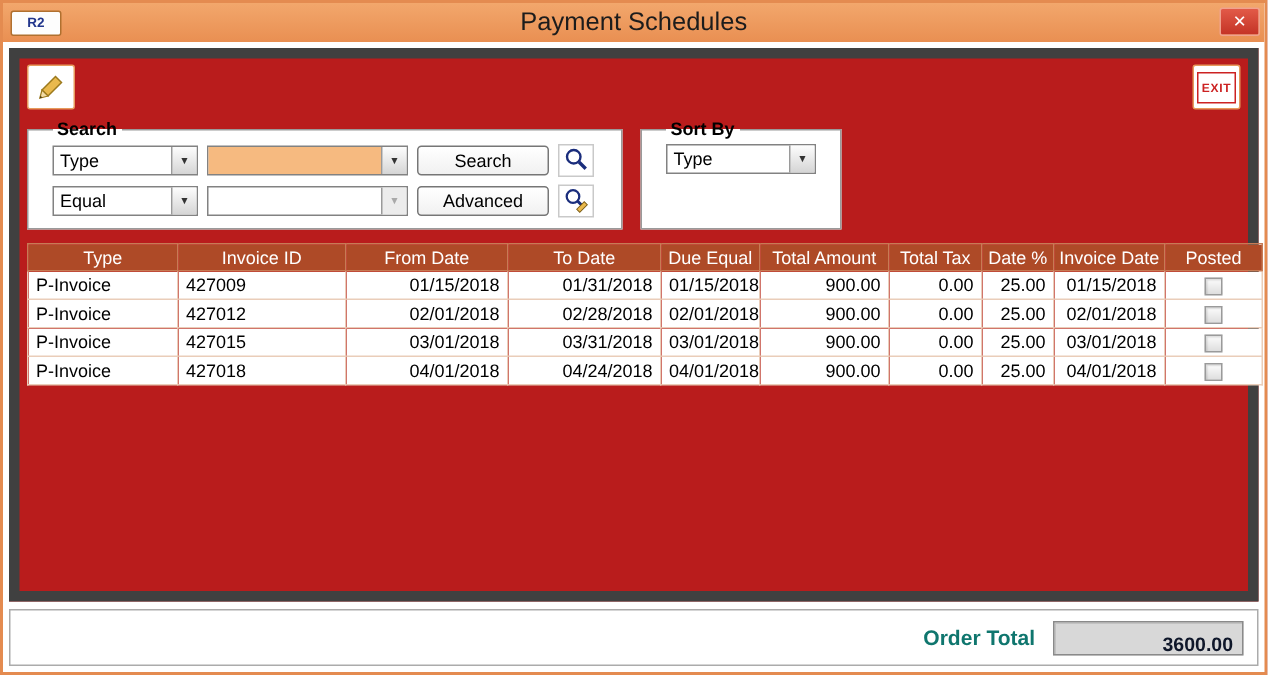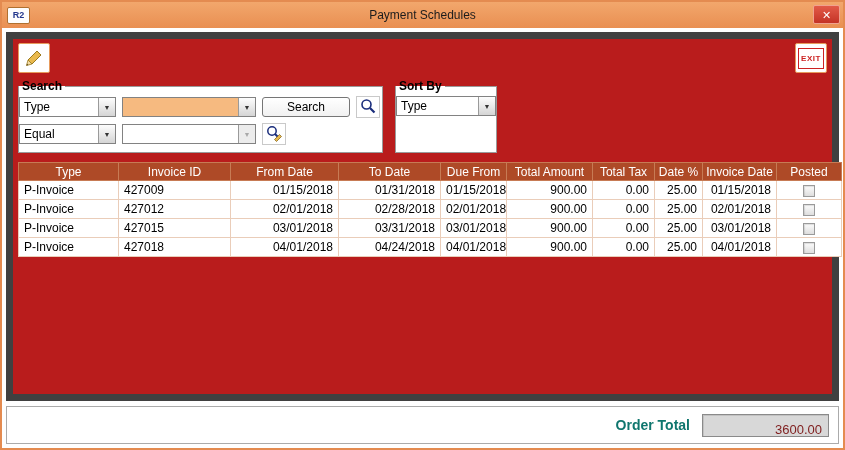--- a/index.html
+++ b/index.html
@@ -14,28 +14,28 @@
     position:relative;
   }
   
   .titlebar {
     flex:0 0 26px;
     background:linear-gradient(#F2A76C,#E98F52);
     display:flex; align-items:center;
     position:relative; padding:0 5px;
   }
   .app-icon {
-    width:23px; height:17px; background:#fdfdfd;
+    width:34px; height:17px; background:#fdfdfd;
     border:1px solid #b0702f; border-radius:2px;
     font-size:9px; font-weight:bold; color:#22368c;
     display:flex; align-items:center; justify-content:center;
   }
   .title {
     position:absolute; left:0; right:0; text-align:center;
-    font-size:12px; color:#1c1c1c;
+    font-size:17px; color:#1c1c1c;
   }
   .close-btn {
     position:absolute; right:3px; top:3px;
     width:27px; height:19px;
     background:linear-gradient(#E25A48,#C43326);
     border:1px solid #F0A28E; border-radius:2px;
     color:#fff; font-size:11px; line-height:16px; text-align:center;
     padding:0; cursor:default;
   }
   
@@ -51,21 +51,21 @@
     border:1px solid #E79A5C; border-radius:2px;
     display:flex; align-items:center; justify-content:center; padding:0;
   }
   .exit-inner {
     border:1px solid #CC2222; color:#CC2222;
     font-weight:bold; font-size:8px; letter-spacing:0.5px;
     padding:5px 2px; background:#fff;
   }
   
   .filters { display:flex; gap:12px; margin-top:4px; }
-  fieldset { border:1px solid #9a9a9a; margin:0; padding:3px 0 7px; background:#fff; }
+  fieldset { border:1px solid #9a9a9a; margin:0; padding:3px 16px 7px; background:#fff; }
   legend { font-size:12px; font-weight:bold; padding:0 3px; color:#000; }
   .search-grid { display:grid; grid-template-columns:97px 134px 88px 26px; gap:5px 6px; align-items:center; }
   .sort-grid { display:grid; grid-template-columns:100px; gap:5px; }
   .combo {
     display:flex; height:20px; border:1px solid #828282;
     background:#fff; align-items:stretch; width:100%;
   }
   .combo-value { flex:1; font-size:12px; padding:2px 4px; white-space:nowrap; overflow:hidden; color:#000; }
   .combo-arrow {
     flex:0 0 17px; background:linear-gradient(#fdfdfd,#d5d5d5);
@@ -108,21 +108,21 @@
   .footer-panel {
     flex:0 0 38px; border:1px solid #ABABAB; background:#fff;
     display:flex; align-items:center; justify-content:flex-end;
     gap:12px; padding:0 9px;
   }
   .order-label { font-weight:bold; font-size:14px; color:#0f766e; }
   .order-value {
     width:127px; height:23px; background:#D8D8D8;
     border:1px solid #8a8a8a; box-shadow:inset 1px 1px 0 #c2c2c2;
     text-align:right; line-height:21px; padding:4px 6px;
-    font-weight:normal; font-size:13px; color:#7f1d1d;
+    font-weight:bold; font-size:13px; color:#0f172a;
   }
 </style>
 </head>
 <body>
 
 <div class="window">
 
   <div class="titlebar">
     <span class="app-icon">R2</span>
     <span class="title">Payment Schedules</span>
@@ -174,20 +174,21 @@
             </button>
 
             <div class="combo">
               <span class="combo-value">Equal</span>
               <span class="combo-arrow">▼</span>
             </div>
             <div class="combo disabled">
               <span class="combo-value"></span>
               <span class="combo-arrow">▼</span>
             </div>
+            <button class="btn">Advanced</button>
             <button class="icon-btn">
               <span>
                 <svg width="18" height="18" viewBox="0 0 18 18">
                   <circle cx="7" cy="7" r="4.2" fill="none" stroke="#1a2d7c" stroke-width="1.5"></circle>
                   <line x1="10" y1="10" x2="13.5" y2="13.5" stroke="#1a2d7c" stroke-width="2"></line>
                   <polygon points="9.5,15.5 14.5,10.5 16.5,12.5 11.5,17.5" fill="#E9B94D" stroke="#7a5b12" stroke-width="0.7"></polygon>
                 </svg>
               </span>
             </button>
           </div>
@@ -217,21 +218,21 @@
             <col style="width:48px">
             <col style="width:74px">
           <col style="width:65px">
         </colgroup>
         <thead>
           <tr>
               <th>Type</th>
               <th>Invoice ID</th>
               <th>From Date</th>
               <th>To Date</th>
-              <th>Due From</th>
+              <th>Due Equal</th>
               <th>Total Amount</th>
               <th>Total Tax</th>
               <th>Date %</th>
               <th>Invoice Date</th>
               <th>Posted</th>
             </tr>
         </thead>
         <tbody>
             <tr>
               <td>P-Invoice</td>

